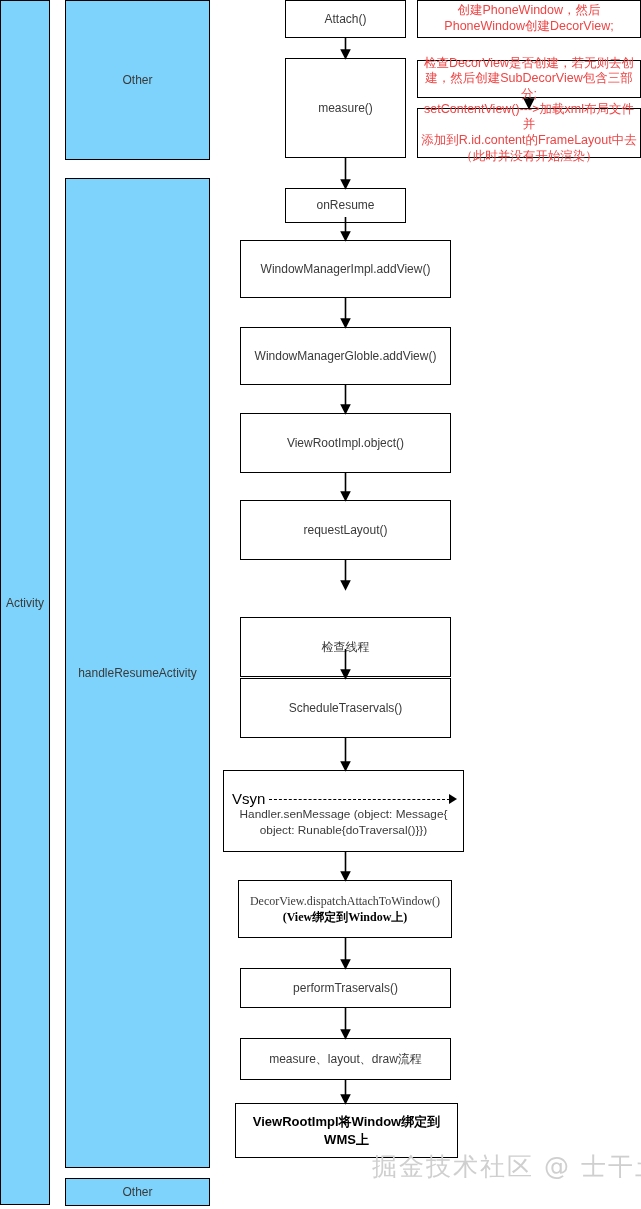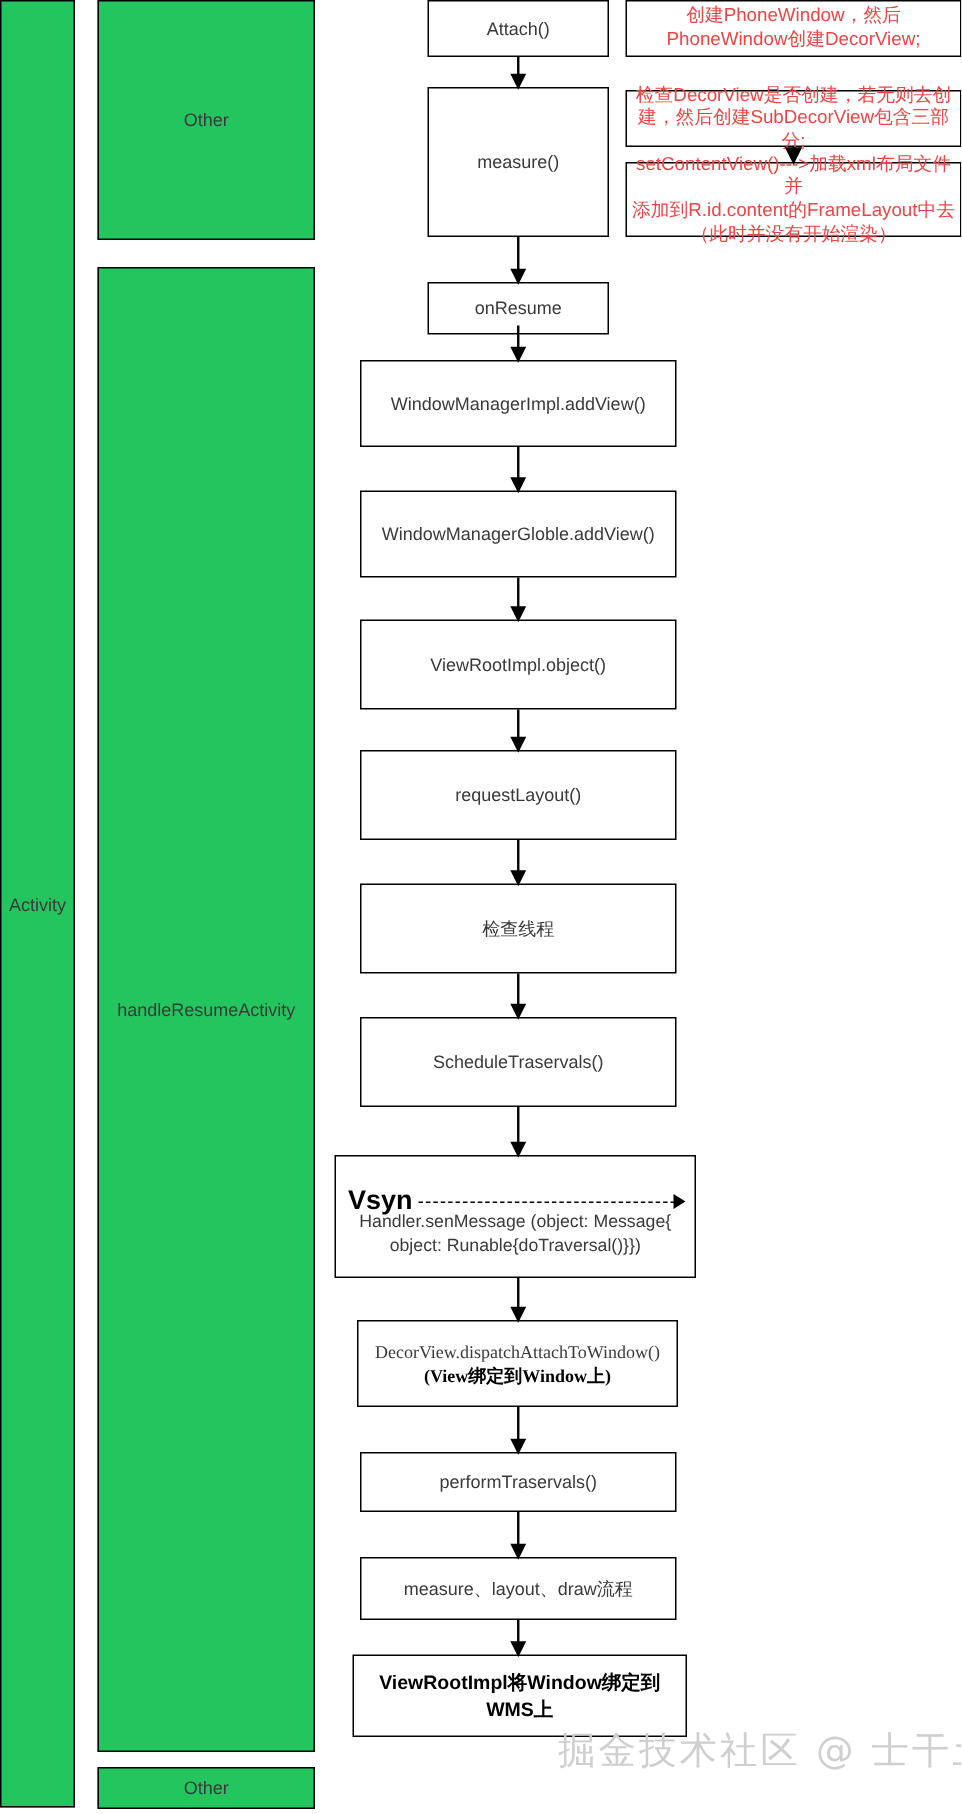--- a/index.html
+++ b/index.html
@@ -31,21 +31,21 @@
   }
   .box .txt {
     display: block;
     width: 100%;
     white-space: pre-line;
   }
   .lane {
     position: absolute;
     box-sizing: border-box;
     border: 1.5px solid #000000;
-    background: #22c55e;
+    background: #7dd3fc;
     display: flex;
     align-items: center;
     justify-content: center;
     text-align: center;
     color: #3a3a3a;
     font-size: 12px;
   }
   .note {
     position: absolute;
     box-sizing: border-box;
@@ -81,23 +81,23 @@
   }
   .vsyn-row {
     position: absolute;
     left: 8px;
     right: 6px;
     top: 18px;
     display: flex;
     align-items: center;
   }
   .vsyn-label {
-    font-weight: bold;
+    font-weight: normal;
     color: #000000;
-    font-size: 18px;
+    font-size: 15px;
     margin-right: 4px;
     white-space: nowrap;
   }
   .vsyn-dash {
     flex: 1;
     height: 0;
     border-top: 1.6px dashed #000000;
     position: relative;
     top: 1px;
   }
@@ -169,21 +169,21 @@
   </div>
 
   <div class="box" style="left:240px; top:413px; width:211px; height:60px;">
     <span class="txt">ViewRootImpl.object()</span>
   </div>
 
   <div class="box" style="left:240px; top:500px; width:211px; height:60px;">
     <span class="txt">requestLayout()</span>
   </div>
 
-  <div class="box" style="left:240px; top:589px; width:211px; height:60px;">
+  <div class="box" style="left:240px; top:617px; width:211px; height:60px;">
     <span class="txt">检查线程</span>
   </div>
 
   <div class="box" style="left:240px; top:678px; width:211px; height:60px;">
     <span class="txt">ScheduleTraservals()</span>
   </div>
 
   <div class="vsyn-box" style="left:223px; top:770px; width:241px; height:82px;">
     <div class="vsyn-row">
       <span class="vsyn-label">Vsyn</span>

